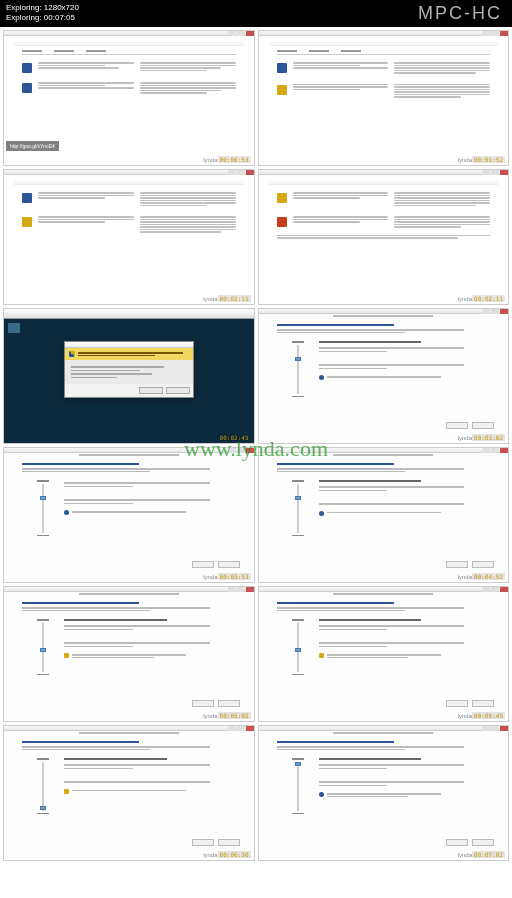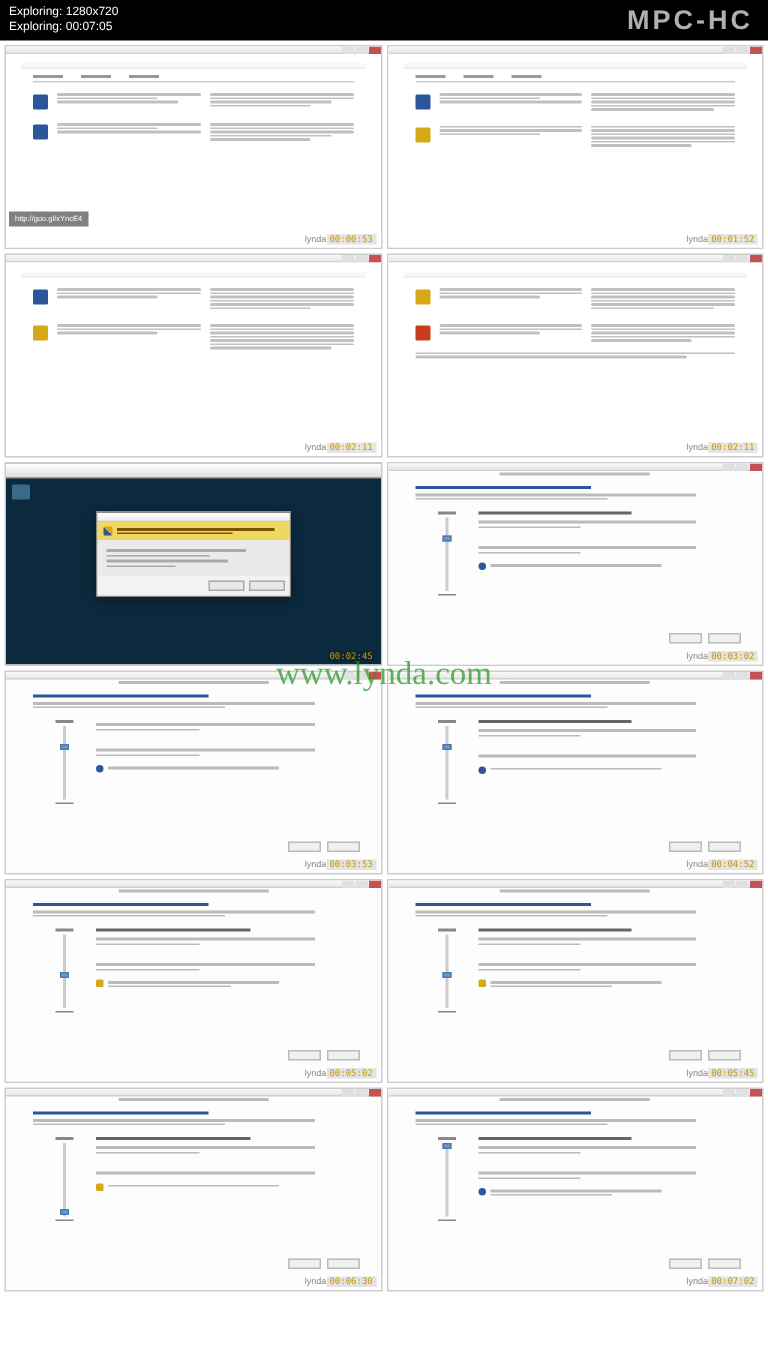--- a/index.html
+++ b/index.html
@@ -18,21 +18,21 @@
       padding: 3px 6px;
       font-size: 8px;
       display: flex;
       justify-content: space-between;
       align-items: flex-start;
     }
     .metadata { line-height: 1.3; }
     .metadata-line { white-space: nowrap; }
     .logo {
       font-size: 18px;
-      font-weight: 700;
+      font-weight: 400;
       letter-spacing: 2px;
       color: #b0b0b0;
       padding-right: 4px;
     }
     .grid {
       display: grid;
       grid-template-columns: 1fr 1fr;
       gap: 3px;
       padding: 3px;
     }

